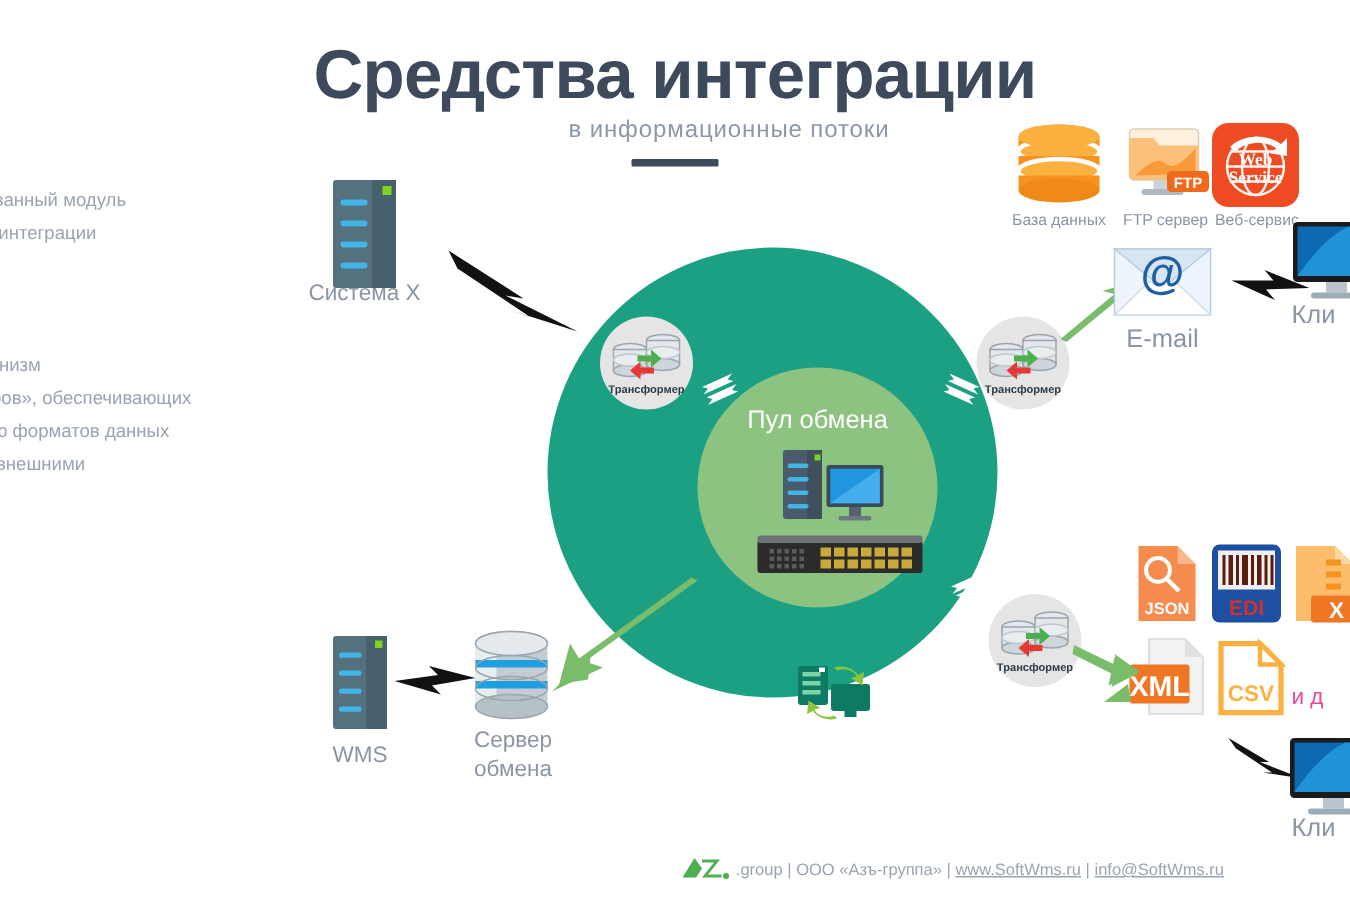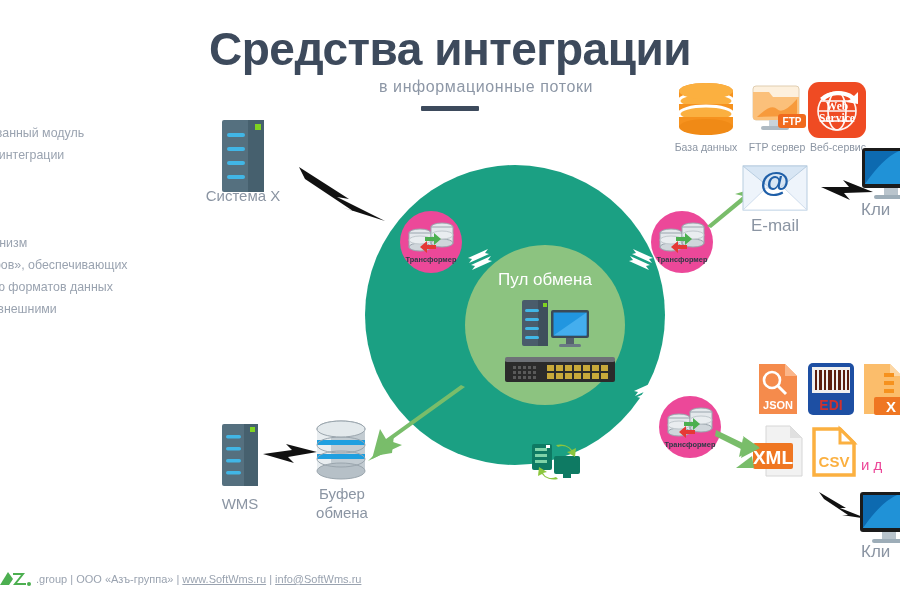--- a/index.html
+++ b/index.html
@@ -29,37 +29,37 @@
                 border-radius:50%;background:#8cc380;}
   .pool-label{position:absolute;left:465px;top:270px;width:160px;text-align:center;
               font-size:17px;color:#ffffff;}
   .router-label{position:absolute;left:455px;top:385px;width:180px;text-align:center;
                 font-size:16px;color:#ffffff;line-height:21px;}
   .exch-label{position:absolute;left:470px;top:478px;width:180px;text-align:left;
               font-size:21px;color:#ffffff;}
 
   
   .transformer{position:absolute;width:62px;height:62px;border-radius:50%;
-               background:#ec4899;}
+               background:#e5e5e5;}
   .tf-cap{position:absolute;width:62px;text-align:center;font-size:7.4px;
           color:#2d3a46;font-weight:bold;bottom:9px;left:0;}
   .tf1{left:400px;top:211px;}
   .tf2{left:651px;top:211px;}
   .tf3{left:659px;top:396px;}
 
   
   .nodelabel{position:absolute;text-align:center;color:#8b95a3;font-size:15px;
              line-height:19px;white-space:nowrap;}
 
   
   .caprow{position:absolute;font-size:10.5px;color:#8b95a3;text-align:center;
           white-space:nowrap;}
 
   
-  .footer{position:absolute;left:0;top:572px;width:816px;text-align:left;
+  .footer{position:absolute;left:0;top:572px;width:816px;text-align:right;
           font-size:11px;color:#9aa3b0;white-space:nowrap;}
   .footer a{color:#9aa3b0;text-decoration:underline;}
   .logo-az{display:inline-block;vertical-align:-3px;margin-right:2px;}
 
   svg{display:block;overflow:visible;}
   .abs{position:absolute;}
 </style>
 </head>
 <body>
 
@@ -275,21 +275,21 @@
       <rect x="2" y="9" width="14" height="42" fill="#e8edf0"></rect>
       <ellipse cx="26" cy="51" rx="24" ry="8" fill="#b6c0c7" stroke="#9aa5ad"></ellipse>
       <rect x="2" y="20" width="48" height="5" fill="#1f9fe0"></rect>
       <rect x="2" y="34" width="48" height="5" fill="#1f9fe0"></rect>
       <ellipse cx="26" cy="25" rx="24" ry="8" fill="none" stroke="#9aa5ad"></ellipse>
       <ellipse cx="26" cy="39" rx="24" ry="8" fill="none" stroke="#9aa5ad"></ellipse>
       <ellipse cx="26" cy="9" rx="24" ry="8" fill="#e3e9ec" stroke="#9aa5ad"></ellipse>
     </svg>
   </div>
   <div class="nodelabel" style="left:296px;top:484px;width:92px;">
-    <div>Буфер</div>
+    <div>Сервер</div>
     <div>обмена</div>
   </div>
 
   <div class="abs" style="left:360px;top:385px;">
     <svg width="110" height="80" viewBox="0 0 110 80">
       <path d="M105 2 L30 56 L42 60 L12 74 L20 44 L26 54 L101 0 Z" fill="#79bd6a"></path>
       <polygon points="8,76 34,50 32,68 20,70" fill="#79bd6a"></polygon>
     </svg>
   </div>
 

